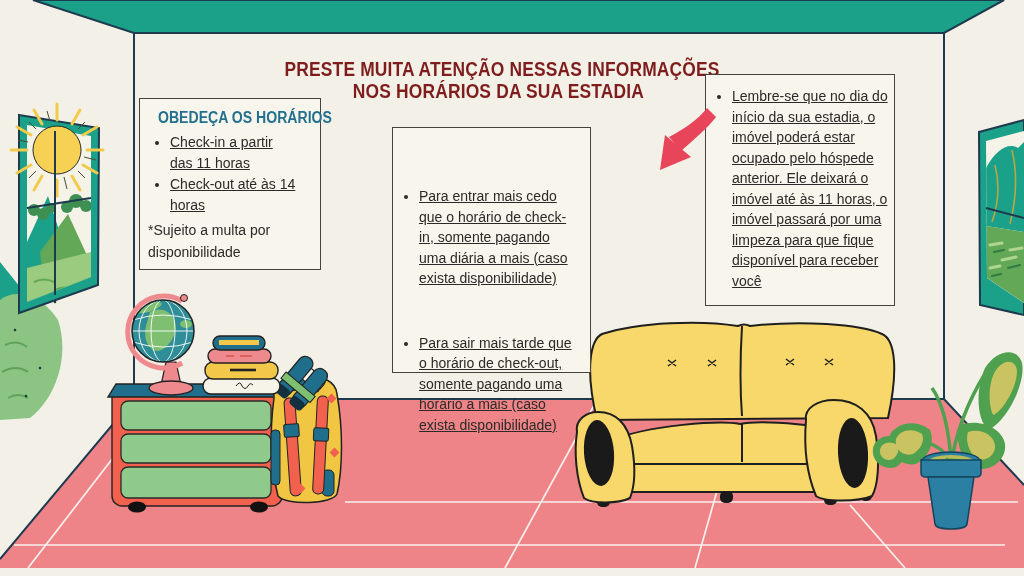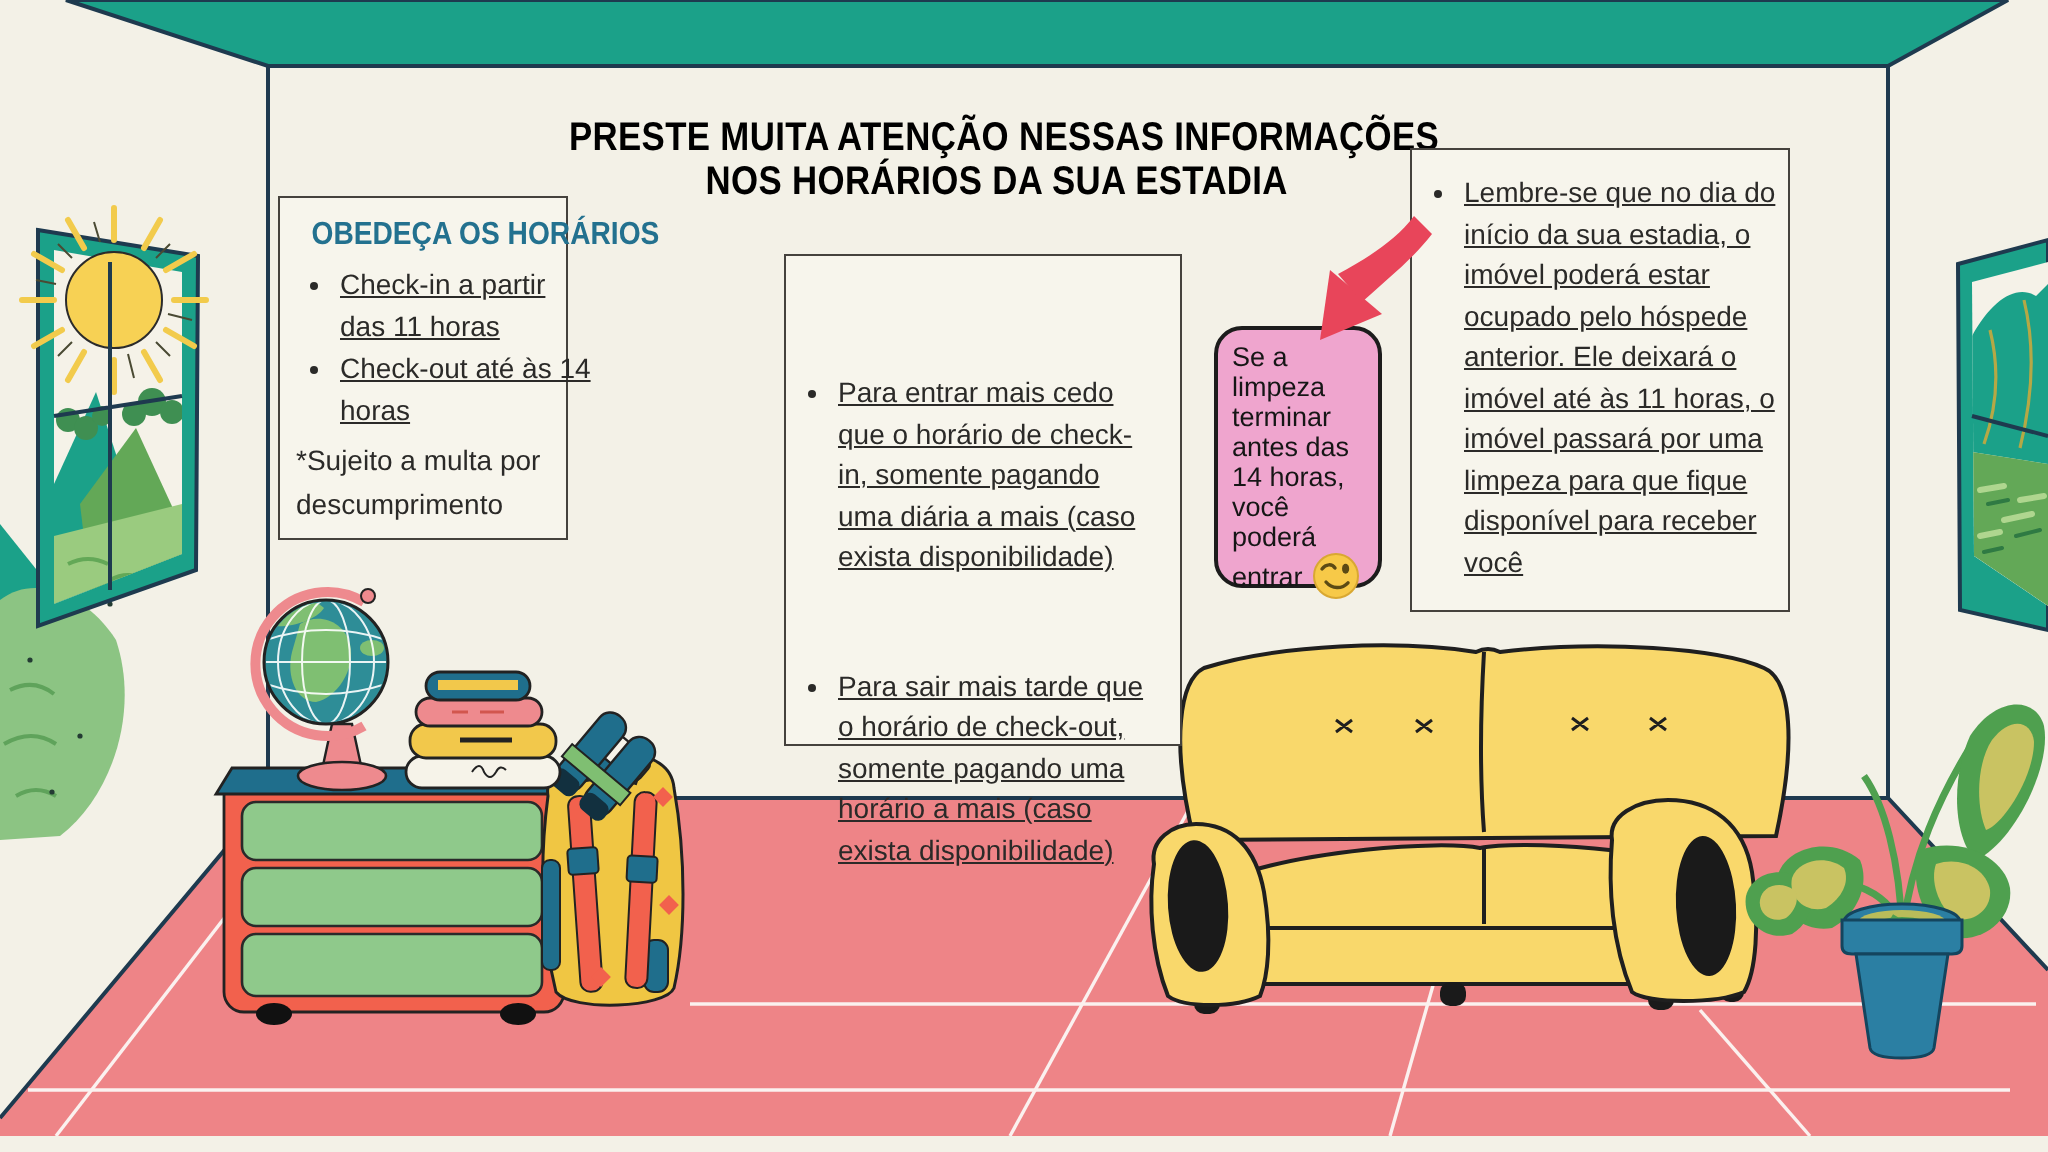--- a/index.html
+++ b/index.html
@@ -3,28 +3,28 @@
 <meta charset="utf-8">
 <style>
   html,body{margin:0;padding:0;background:#e8e6dd;}
   .stage{
     position:relative;width:1024px;height:576px;overflow:hidden;
     background:#F3F1E7;font-family:"Liberation Sans",sans-serif;color:#2b2a28;
   }
   .room{position:absolute;inset:0;}
   .title{
     position:absolute;left:252px;top:58px;width:492px;text-align:center;
-    color:#000000;font-weight:800;font-size:20px;line-height:22px;letter-spacing:.2px;
+    color:#7f1d1d;font-weight:800;font-size:20px;line-height:22px;letter-spacing:.2px;
   }
   .title .tline{display:inline-block;transform:scaleX(.87);white-space:nowrap;}
   .box{
     position:absolute;background:#F7F5EC;border:1.6px solid #45423d;
     font-size:14px;box-sizing:border-box;
   }
-  #schedule-box{left:139px;top:98px;width:145px;height:172px;padding:10px 6px 0 8px;}
+  #schedule-box{left:139px;top:98px;width:182px;height:172px;padding:10px 6px 0 8px;}
   .box-heading{
     color:#23718F;font-weight:800;font-size:16px;text-align:center;
     transform:scaleX(.88);white-space:nowrap;margin:0 0 5px 0;
   }
   .box ul{margin:0;padding-left:22px;}
   .box li{line-height:21px;text-decoration:underline;}
   #schedule-box li{width:128px;}
   .note{line-height:22px;margin-top:3px;}
   #rules-box{left:392px;top:127px;width:199px;height:246px;padding:14px 6px 0 4px;}
   #rules-box li{width:156px;line-height:20.5px;margin-top:44px;}
@@ -254,46 +254,35 @@
     <div><span class="tline">PRESTE MUITA ATENÇÃO NESSAS INFORMAÇÕES</span></div>
     <div><span class="tline">NOS HORÁRIOS DA SUA ESTADIA</span></div>
   </div>
 
   <div class="box" id="schedule-box">
     <div class="box-heading">OBEDEÇA OS HORÁRIOS</div>
     <ul>
       <li>Check-in a partir das 11 horas</li>
       <li>Check-out até às 14 horas</li>
     </ul>
-    <div class="note">*Sujeito a multa por descumprimento</div>
+    <div class="note">*Sujeito a multa por disponibilidade</div>
   </div>
 
   <div class="box" id="rules-box">
     <ul>
       <li>Para entrar mais cedo que o horário de check-in, somente pagando uma diária a mais (caso exista disponibilidade)</li>
       <li>Para sair mais tarde que o horário de check-out, somente pagando uma horário a mais (caso exista disponibilidade)</li>
     </ul>
   </div>
 
   <div class="box" id="reminder-box">
     <ul>
       <li>Lembre-se que no dia do início da sua estadia, o imóvel poderá estar ocupado pelo hóspede anterior. Ele deixará o imóvel até às 11 horas, o imóvel passará por uma limpeza para que fique disponível para receber você</li>
     </ul>
   </div>
 
-  <div id="bubble">
-    <span>Se a limpeza terminar antes das 14 horas, você poderá entrar</span>
-    <span class="emoji">
-      <svg width="24" height="24" viewBox="-12 -12 24 24">
-        <circle r="11" fill="#F7C948" stroke="#D9A832" stroke-width="1"></circle>
-        <path d="M-7,-3.5 C-5,-6.2 -2,-6.2 -0.5,-4" fill="none" stroke="#5b4a14" stroke-width="1.7" stroke-linecap="round"></path>
-        <ellipse cx="4.8" cy="-3.6" rx="1.8" ry="2.5" fill="#5b4a14"></ellipse>
-        <path d="M-5,3 C-2,6.6 3,6.6 6,3.4" fill="none" stroke="#5b4a14" stroke-width="1.7" stroke-linecap="round"></path>
-      </svg>
-    </span>
-  </div>
 
   <svg id="arrow" viewBox="0 0 80 75">
     <path d="M14,64 L19,29 L45,51 Z" fill="#E8455A"></path>
     <path d="M23,31 C38,23 52,14 61,2 L70,11 C60,24 47,34 35,45 Z" fill="#E8455A"></path>
   </svg>
 
 </div>
 
 </body></html>

